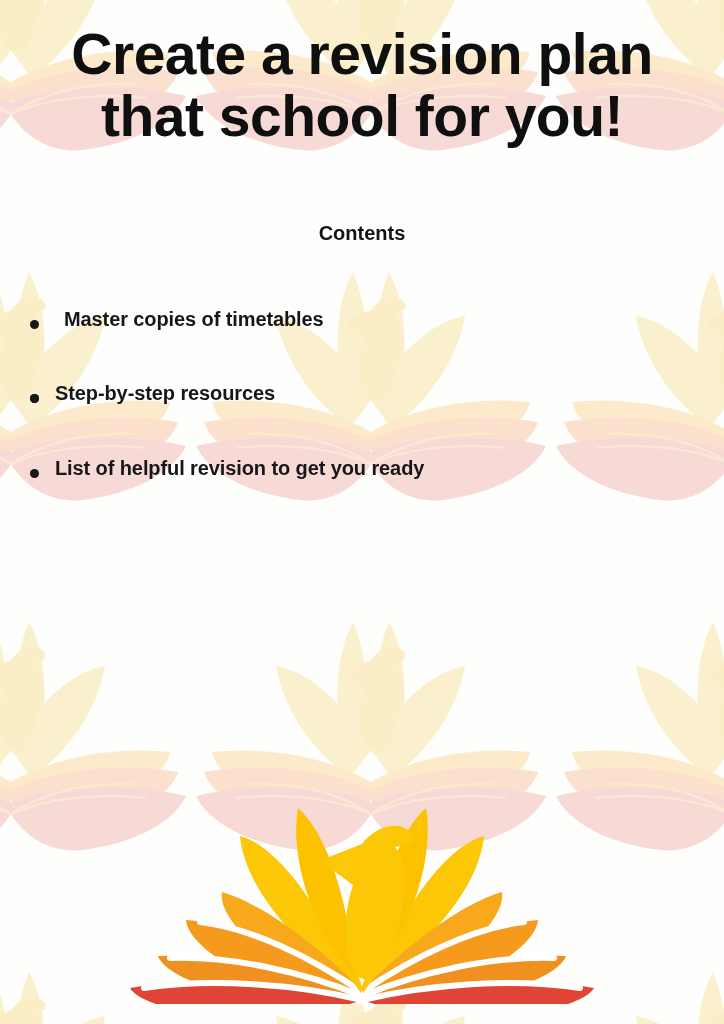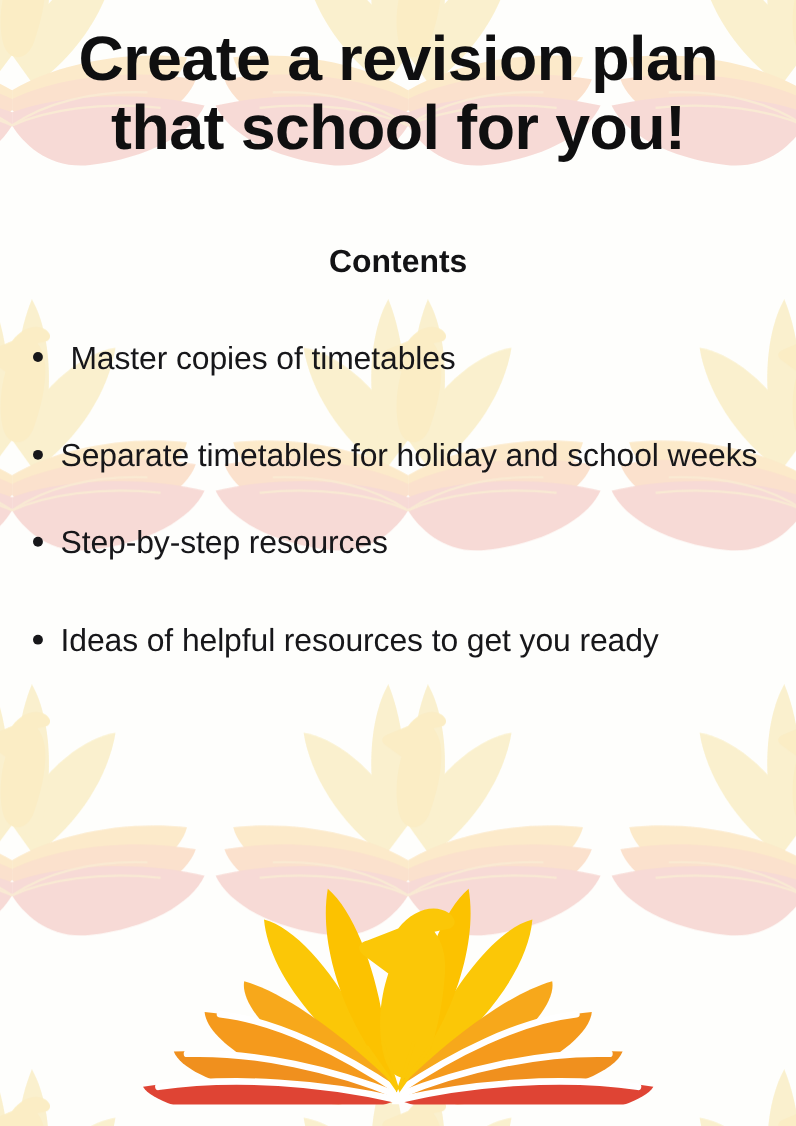--- a/index.html
+++ b/index.html
@@ -58,42 +58,42 @@
     color:#0f0f10;
   }
 
   
   .contents-heading {
     position:absolute;
     top:222px;
     left:0;
     width:724px;
     text-align:center;
-    font-size:29px;
+    font-size:20px;
     font-weight:700;
     color:#131315;
     letter-spacing:0px;
   }
 
   
   .bullet-list {
     position:absolute;
     top:303px;
     left:22px;
     width:700px;
     list-style:none;
   }
 
   .bullet-item {
     position:relative;
     padding-left:33px;
     margin-bottom:33px;
-    font-size:29px;
+    font-size:20px;
     line-height:1.62;
-    font-weight:400;
+    font-weight:700;
     color:#17171a;
     text-align:justify;
     text-justify:inter-word;
     letter-spacing:-0.1px;
   }
   .bullet-item:last-child { margin-bottom:0; }
 
   
   .bullet-dot {
     position:absolute;
@@ -214,29 +214,28 @@
 
     <h2 class="contents-heading">Contents</h2>
 
     <ul class="bullet-list">
       <li class="bullet-item no-justify lead-space b1">
         <span class="bullet-dot"></span>
         <span> Master copies of timetables</span>
       </li>
       <li class="bullet-item b2">
         <span class="bullet-dot"></span>
-        <span>Separate timetables for holiday and school weeks</span>
       </li>
       <li class="bullet-item no-justify b3">
         <span class="bullet-dot"></span>
         <span>Step-by-step resources</span>
       </li>
       <li class="bullet-item no-justify">
         <span class="bullet-dot"></span>
-        <span>Ideas of helpful resources to get you ready</span>
+        <span>List of helpful revision to get you ready</span>
       </li>
     </ul>
 
     <div class="footer-logo">
       <svg viewBox="0 0 500 212" xmlns="http://www.w3.org/2000/svg">
 
         <path d="M250 198 C176 150, 132 90, 128 44 C160 52, 200 102, 226 160 Z" fill="#FBC707"></path>
         <path d="M250 198 C196 134, 178 62, 186 16 C214 40, 236 108, 240 166 Z" fill="#FCC200"></path>
 
         <path d="M250 198 C324 150, 368 90, 372 44 C340 52, 300 102, 274 160 Z" fill="#FBC707"></path>

